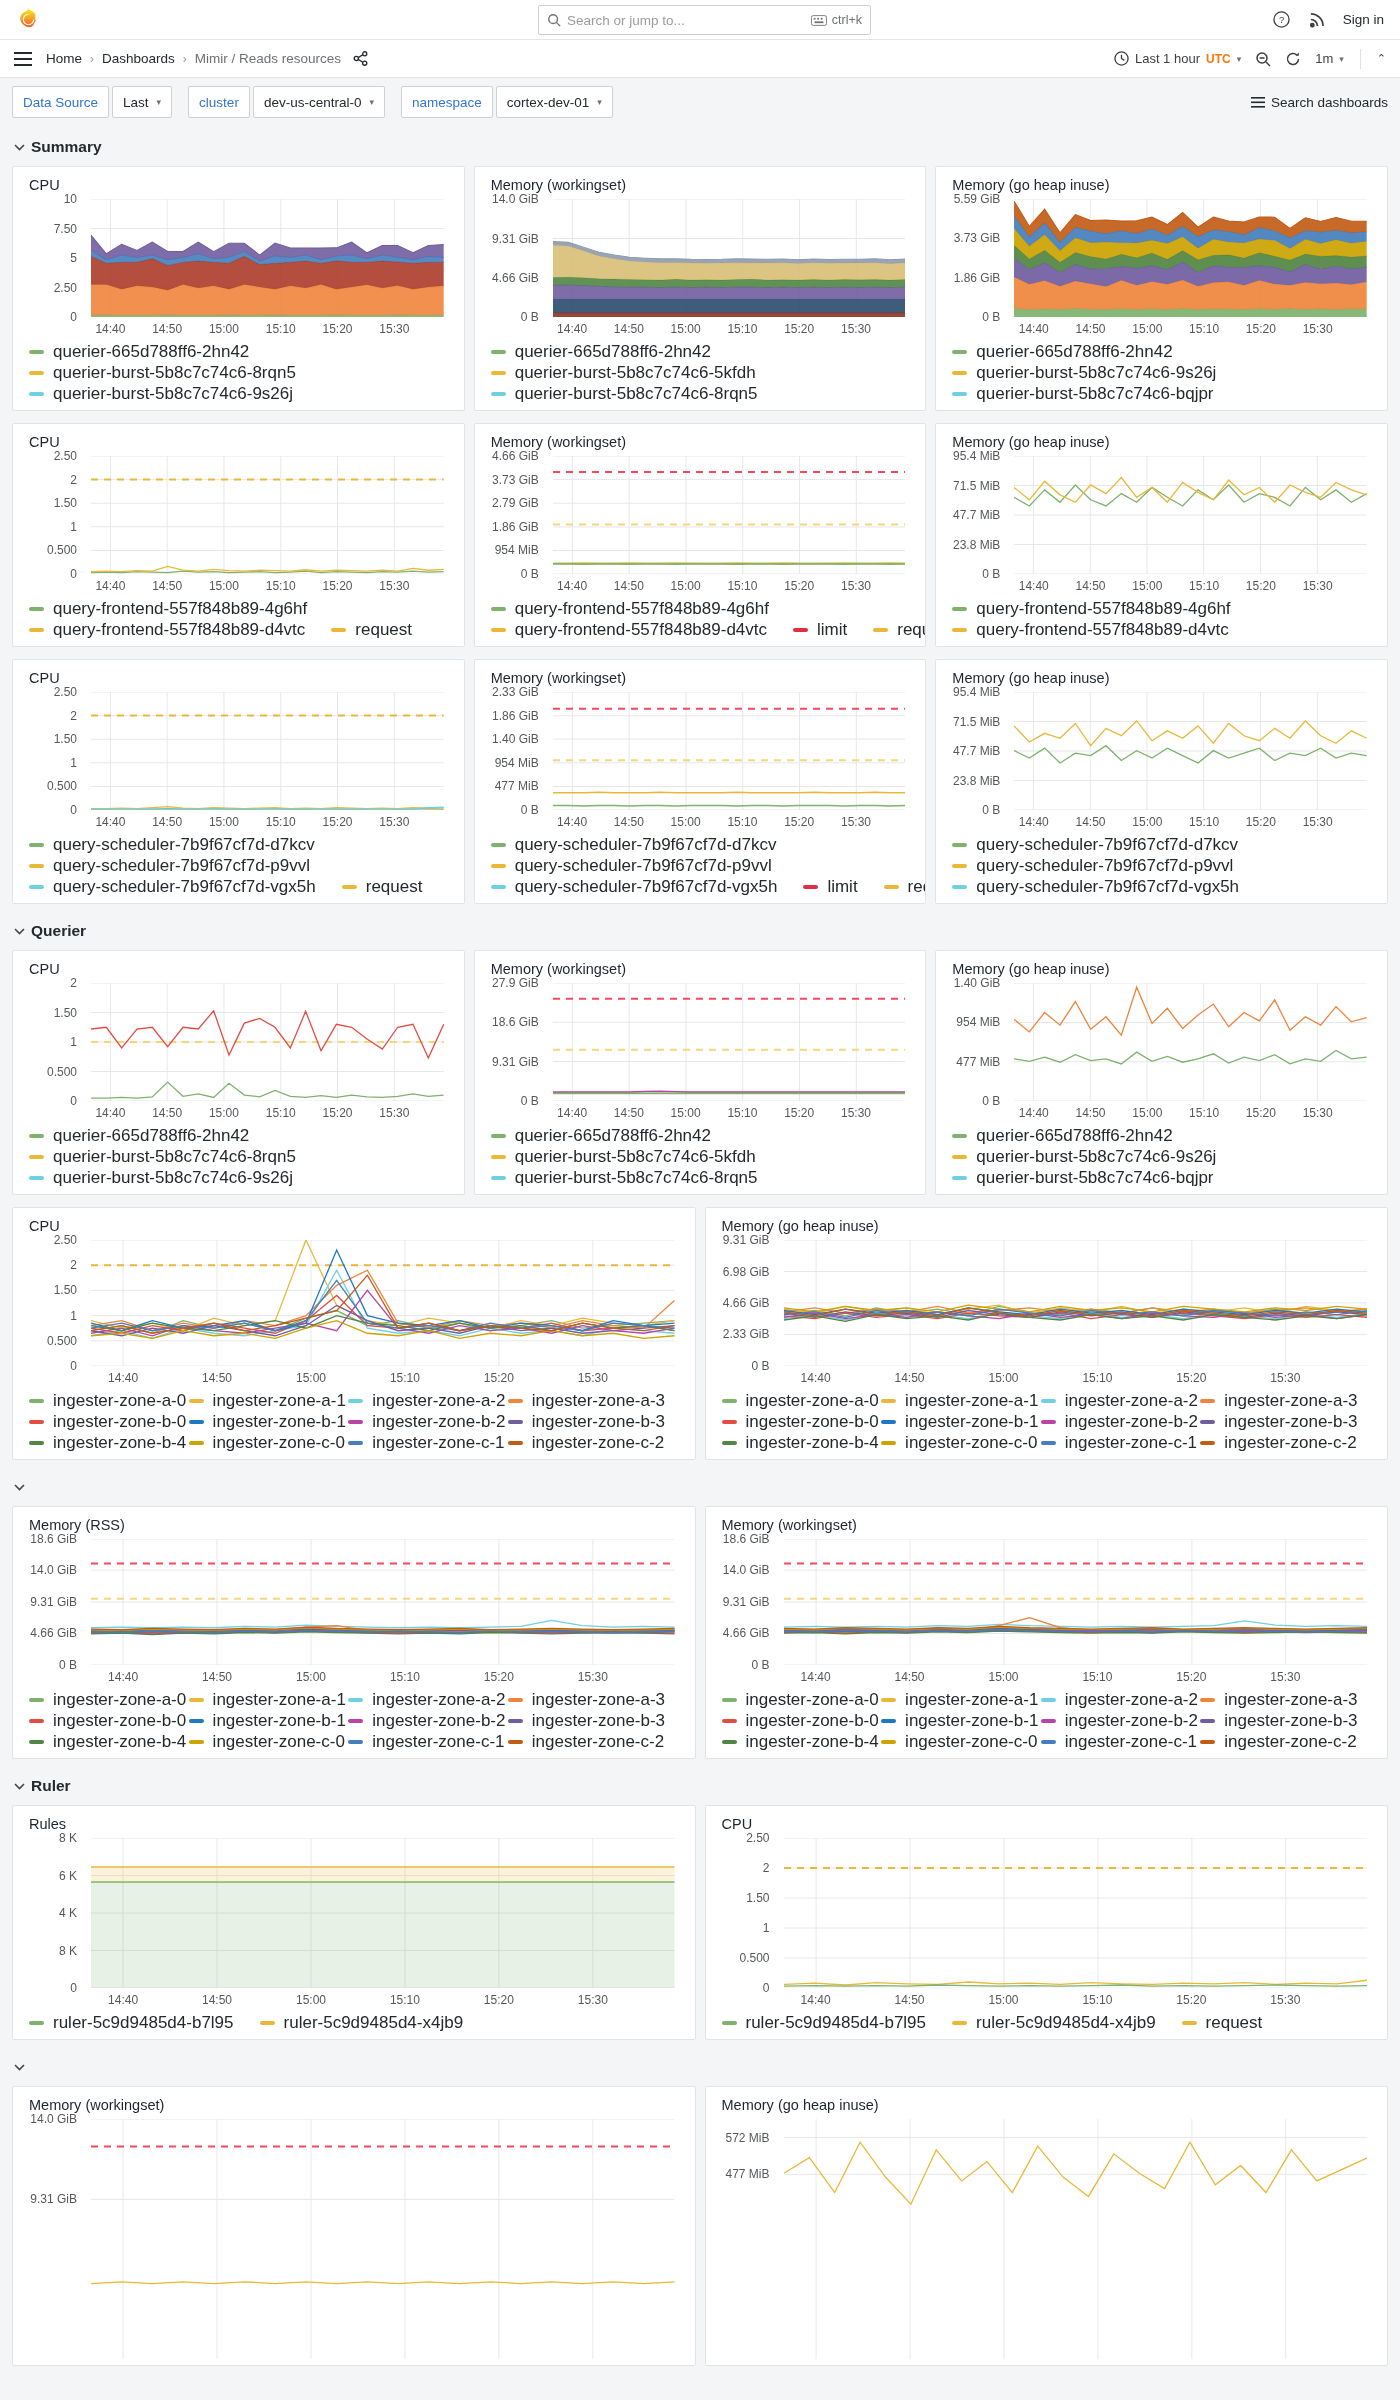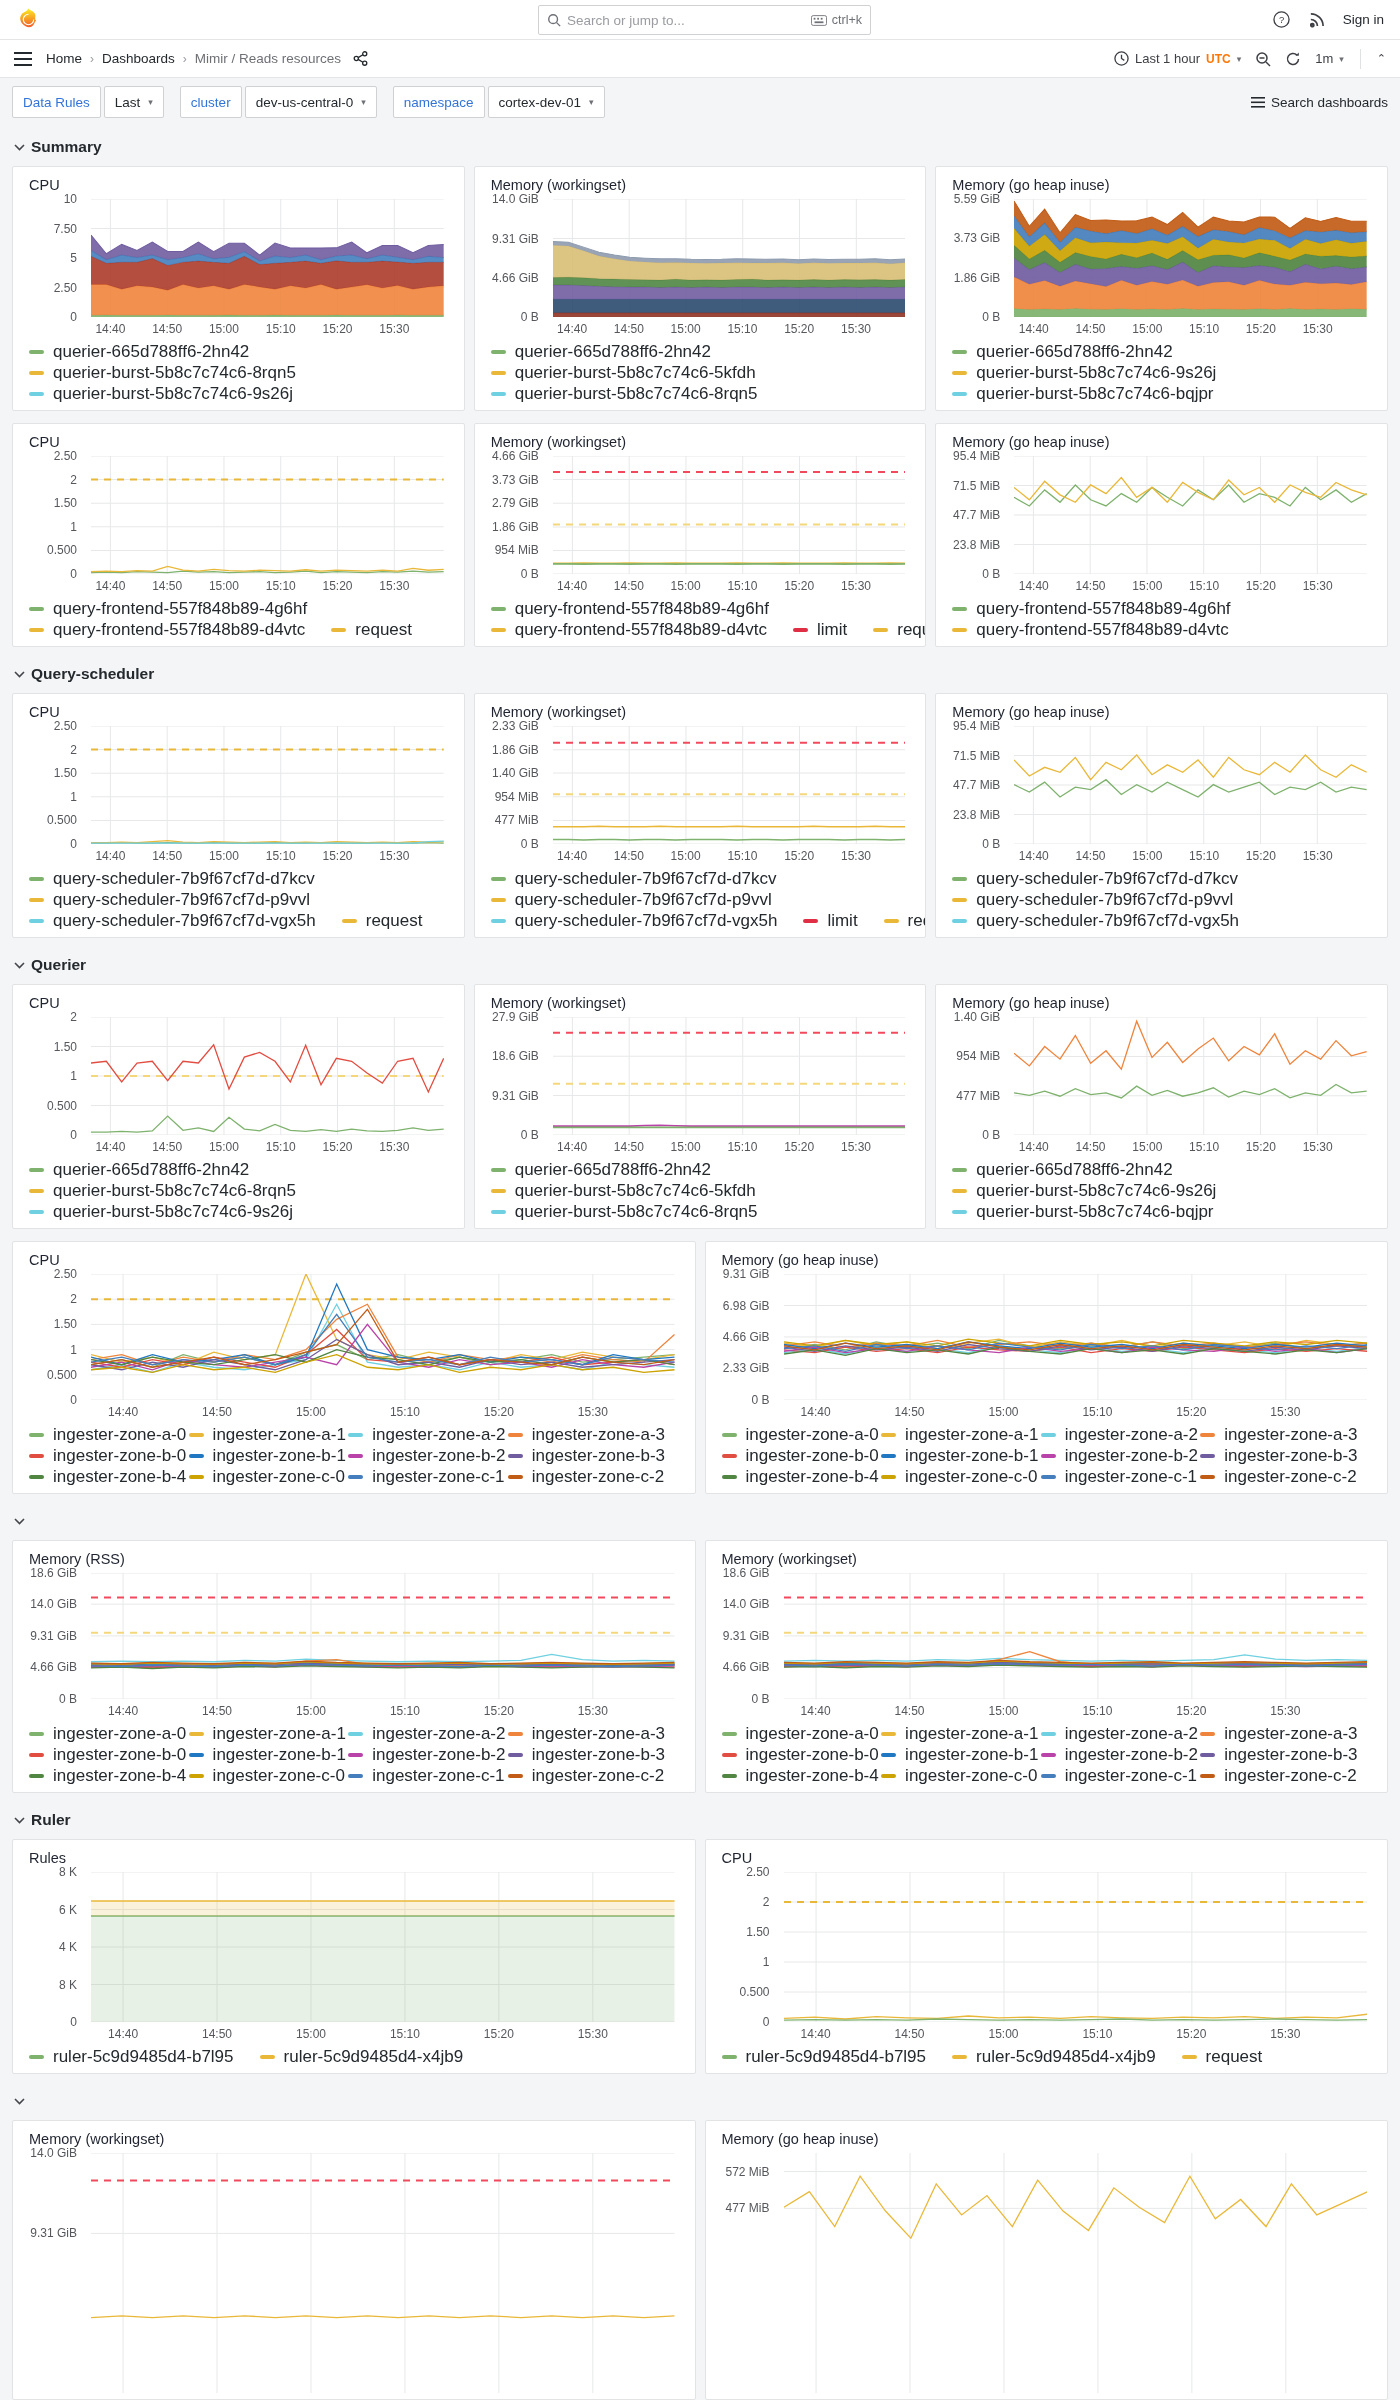--- a/index.html
+++ b/index.html
@@ -148,21 +148,21 @@
         <span class="carety">▾</span>
       </span>
     <span class="vdiv"></span>
     <span style="font-size:11px;color:#3d3f45">⌃</span>
   </div>
 </div>
 
 <div class="content">
   <div class="filterrow">
     <div class="fgroup">
-      <div class="fbox flabel">Data Rules</div>
+      <div class="fbox flabel">Data Source</div>
       <div class="fbox fval">
           <span>Last</span>
           <span class="carety">▾</span>
         </div>
     </div>
     <div class="fgroup">
       <div class="fbox flabel">cluster</div>
       <div class="fbox fval">
           <span>dev-us-central-0</span>
           <span class="carety">▾</span>
@@ -557,26 +557,20 @@
             </div>
             <div class="lrow">
               <span class="litem">
                 <span class="sw" style="background:#EAB839"></span>
                 <span class="lt">query-frontend-557f848b89-d4vtc</span>
               </span>
             </div>
           </div>
         </div>
       </div>
-      <div class="sec-header">
-        <svg class="chev" width="11" height="7" viewBox="0 0 11 7">
-          <path d="M1 1l4.5 4.5L10 1" fill="none" stroke="#44464b" stroke-width="1.6"></path>
-        </svg>
-        <span class="sec-title">Query-scheduler</span>
-      </div>
       <div class="row">
         <div class="panel w3">
           <div class="p-title">CPU</div>
           <div class="chart" style="height:118px">
             <div class="yaxis">
               <div class="yt" style="top:0%">2.50</div>
               <div class="yt" style="top:19.999999999999996%">2</div>
               <div class="yt" style="top:40%">1.50</div>
               <div class="yt" style="top:60%">1</div>
               <div class="yt" style="top:80%">0.500</div>

